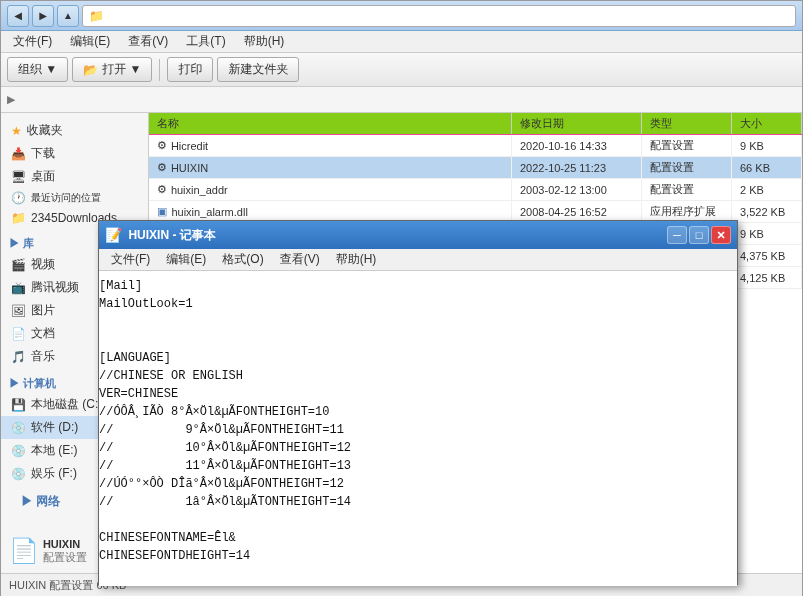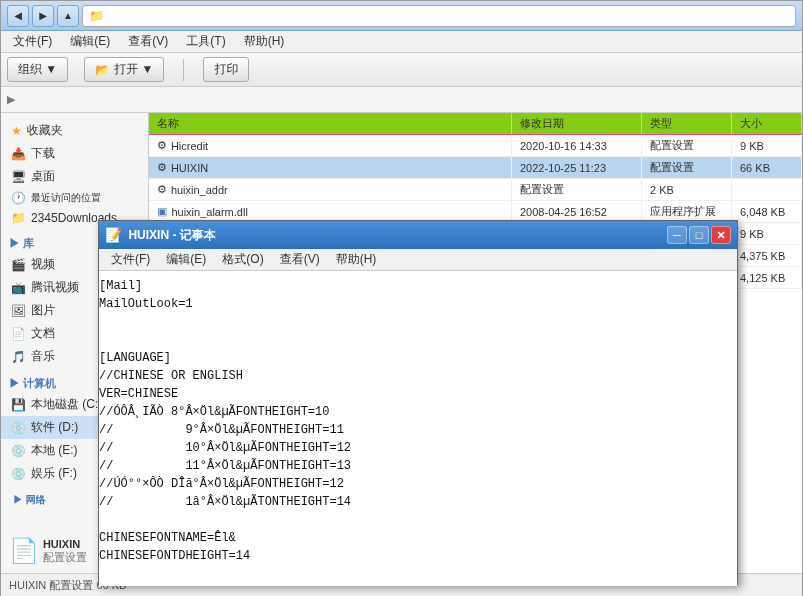--- a/index.html
+++ b/index.html
@@ -83,21 +83,21 @@
     }
 
     
     .toolbar {
       height: 34px;
       background: linear-gradient(to bottom, #f8f8f8, #e8e8e8);
       border-bottom: 1px solid #ccc;
       display: flex;
       align-items: center;
       padding: 0 6px;
-      gap: 16px;
+      gap: 4px;
     }
     .toolbar-btn {
       padding: 3px 10px;
       font-size: 12px;
       background: linear-gradient(to bottom, #fefefe, #e0e0e0);
       border: 1px solid #aaa;
       border-radius: 3px;
       cursor: pointer;
       color: #333;
     }
@@ -343,20 +343,21 @@
     <span class="menu-item">帮助(H)</span>
   </div>
 
   <div class="toolbar">
     <button class="toolbar-btn">组织 ▼</button>
     <button class="toolbar-btn toolbar-btn-icon">
       <span>📂</span>打开 ▼
     </button>
     <div class="toolbar-sep"></div>
     <button class="toolbar-btn">打印</button>
+    <button class="toolbar-btn">新建文件夹</button>
   </div>
 
   <div class="address-row">
     <span style="font-size:11px;color:#777;">▶</span>
   </div>
 
   <div class="main-area">
 
     <div class="sidebar">
       <div class="sidebar-section">
@@ -417,21 +418,21 @@
         <div class="sidebar-item">
           <span>💿</span>
           <span>本地 (E:)</span>
         </div>
         <div class="sidebar-item">
           <span>💿</span>
           <span>娱乐 (F:)</span>
         </div>
       </div>
       <div class="sidebar-section">
-        <div style="padding:4px 12px 2px; font-size:10px; color:#4a7ab5; font-weight:bold; cursor:pointer;">▶ 网络</div>
+        <div style="padding:4px 20px 2px; font-size:12px; color:#4a7ab5; font-weight:bold; cursor:pointer;">▶ 网络</div>
       </div>
     </div>
 
     <div class="file-list">
       <div class="file-list-header">
         <div class="file-list-col">名称</div>
         <div class="file-list-col">修改日期</div>
         <div class="file-list-col">类型</div>
         <div class="file-list-col">大小</div>
       </div>
@@ -449,30 +450,31 @@
           <span>⚙</span>HUIXIN
         </div>
         <div class="file-cell">2022-10-25 11:23</div>
         <div class="file-cell">配置设置</div>
         <div class="file-cell">66 KB</div>
       </div>
       <div class="file-row">
         <div class="file-cell">
           <span>⚙</span>huixin_addr
         </div>
+        <div class="file-cell">2003-02-12 13:00</div>
         <div class="file-cell">配置设置</div>
         <div class="file-cell">2 KB</div>
       </div>
       <div class="file-row">
         <div class="file-cell">
           <span style="color:#4a7ab5;">▣</span>huixin_alarm.dll
         </div>
         <div class="file-cell">2008-04-25 16:52</div>
         <div class="file-cell">应用程序扩展</div>
-        <div class="file-cell">6,048 KB</div>
+        <div class="file-cell">3,522 KB</div>
       </div>
       <div class="file-row">
         <div class="file-cell">
           <span>⚙</span>Huixin_Express
         </div>
         <div class="file-cell">2010-10-29 15:56</div>
         <div class="file-cell">配置设置</div>
         <div class="file-cell">9 KB</div>
       </div>
       <div class="file-row">

